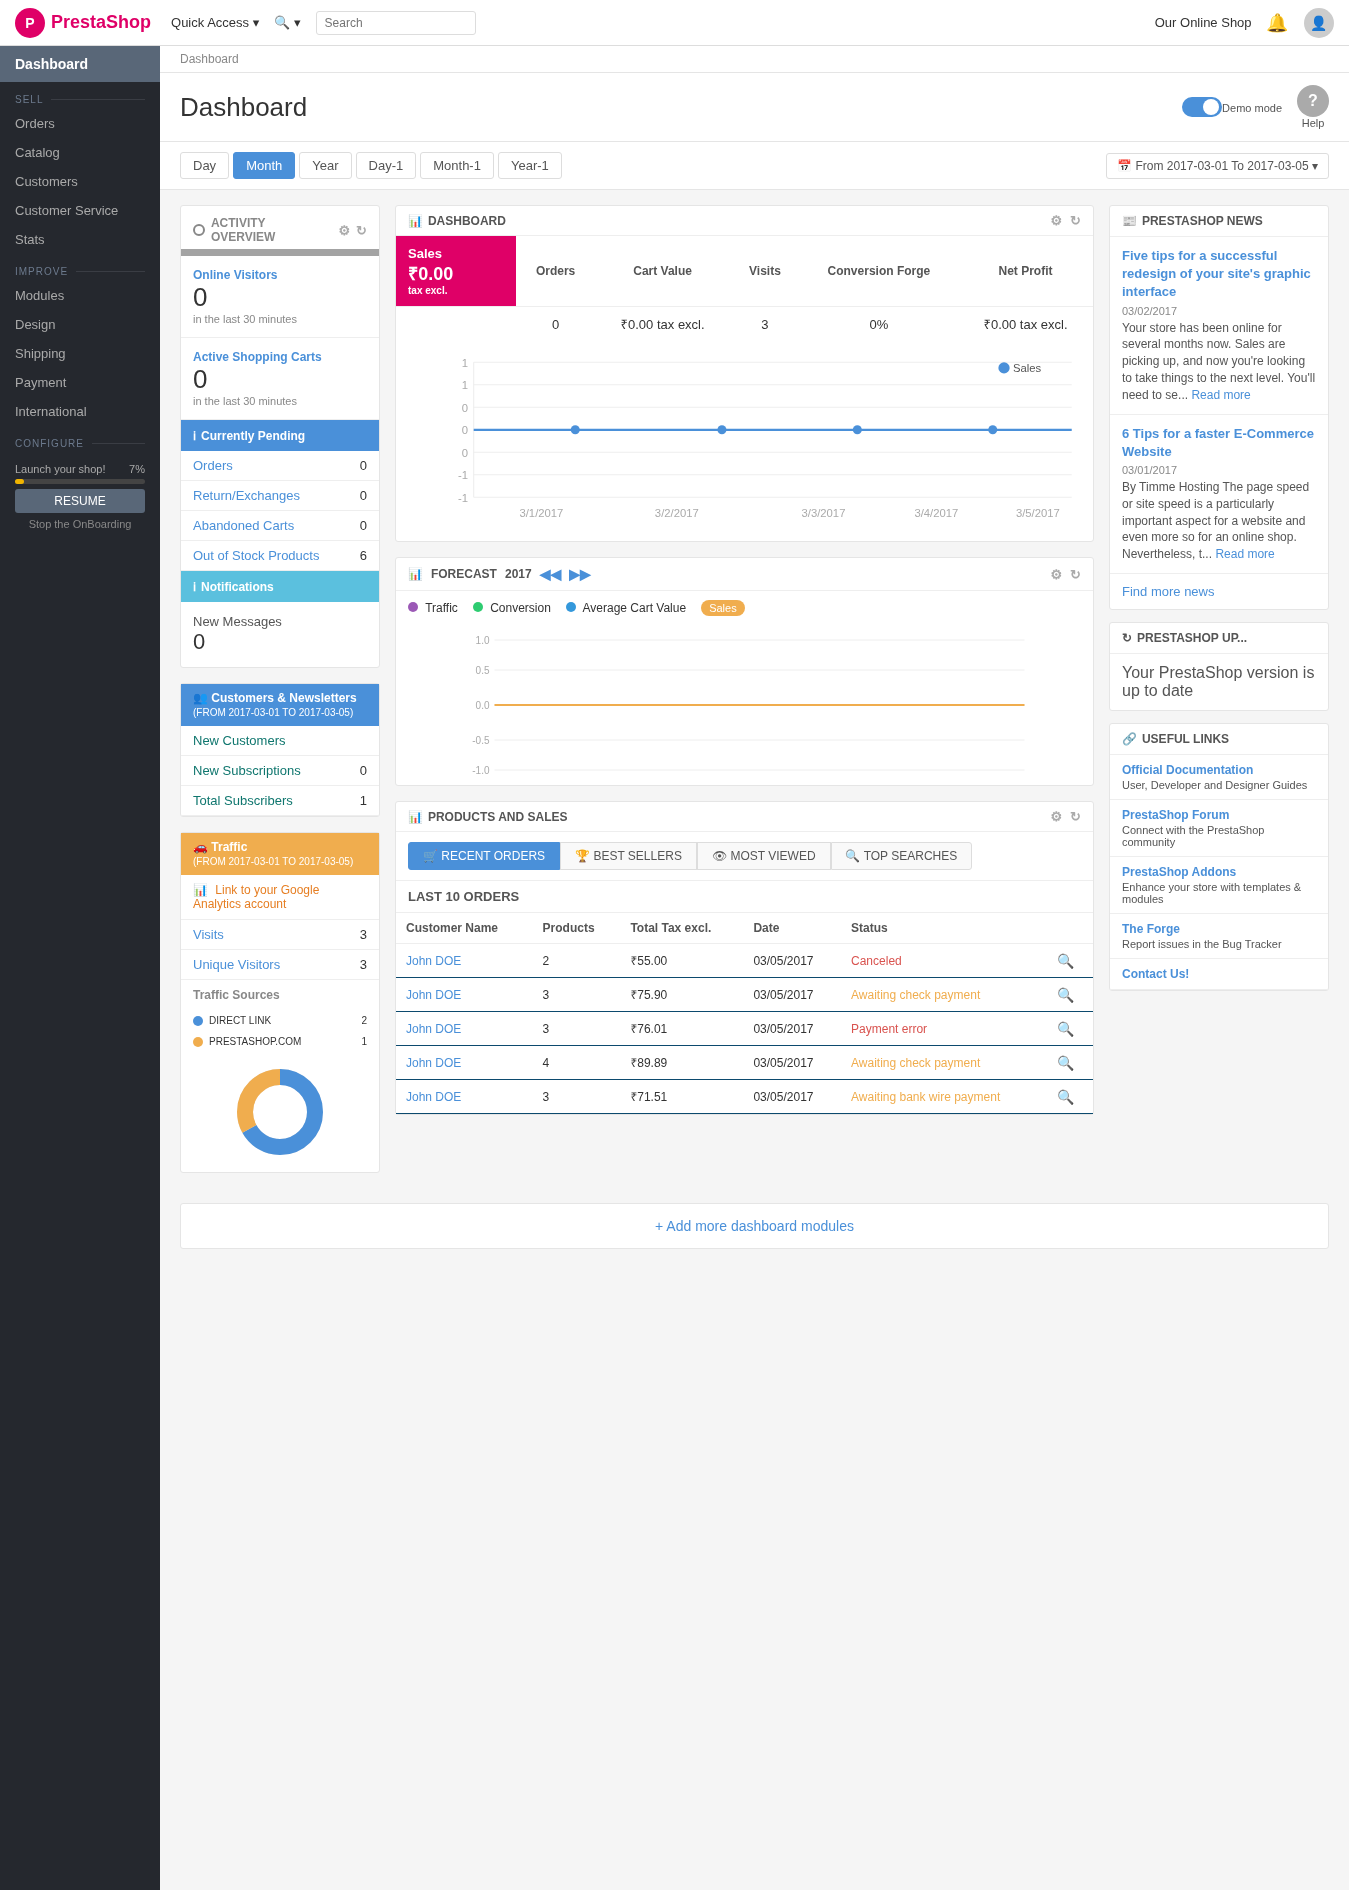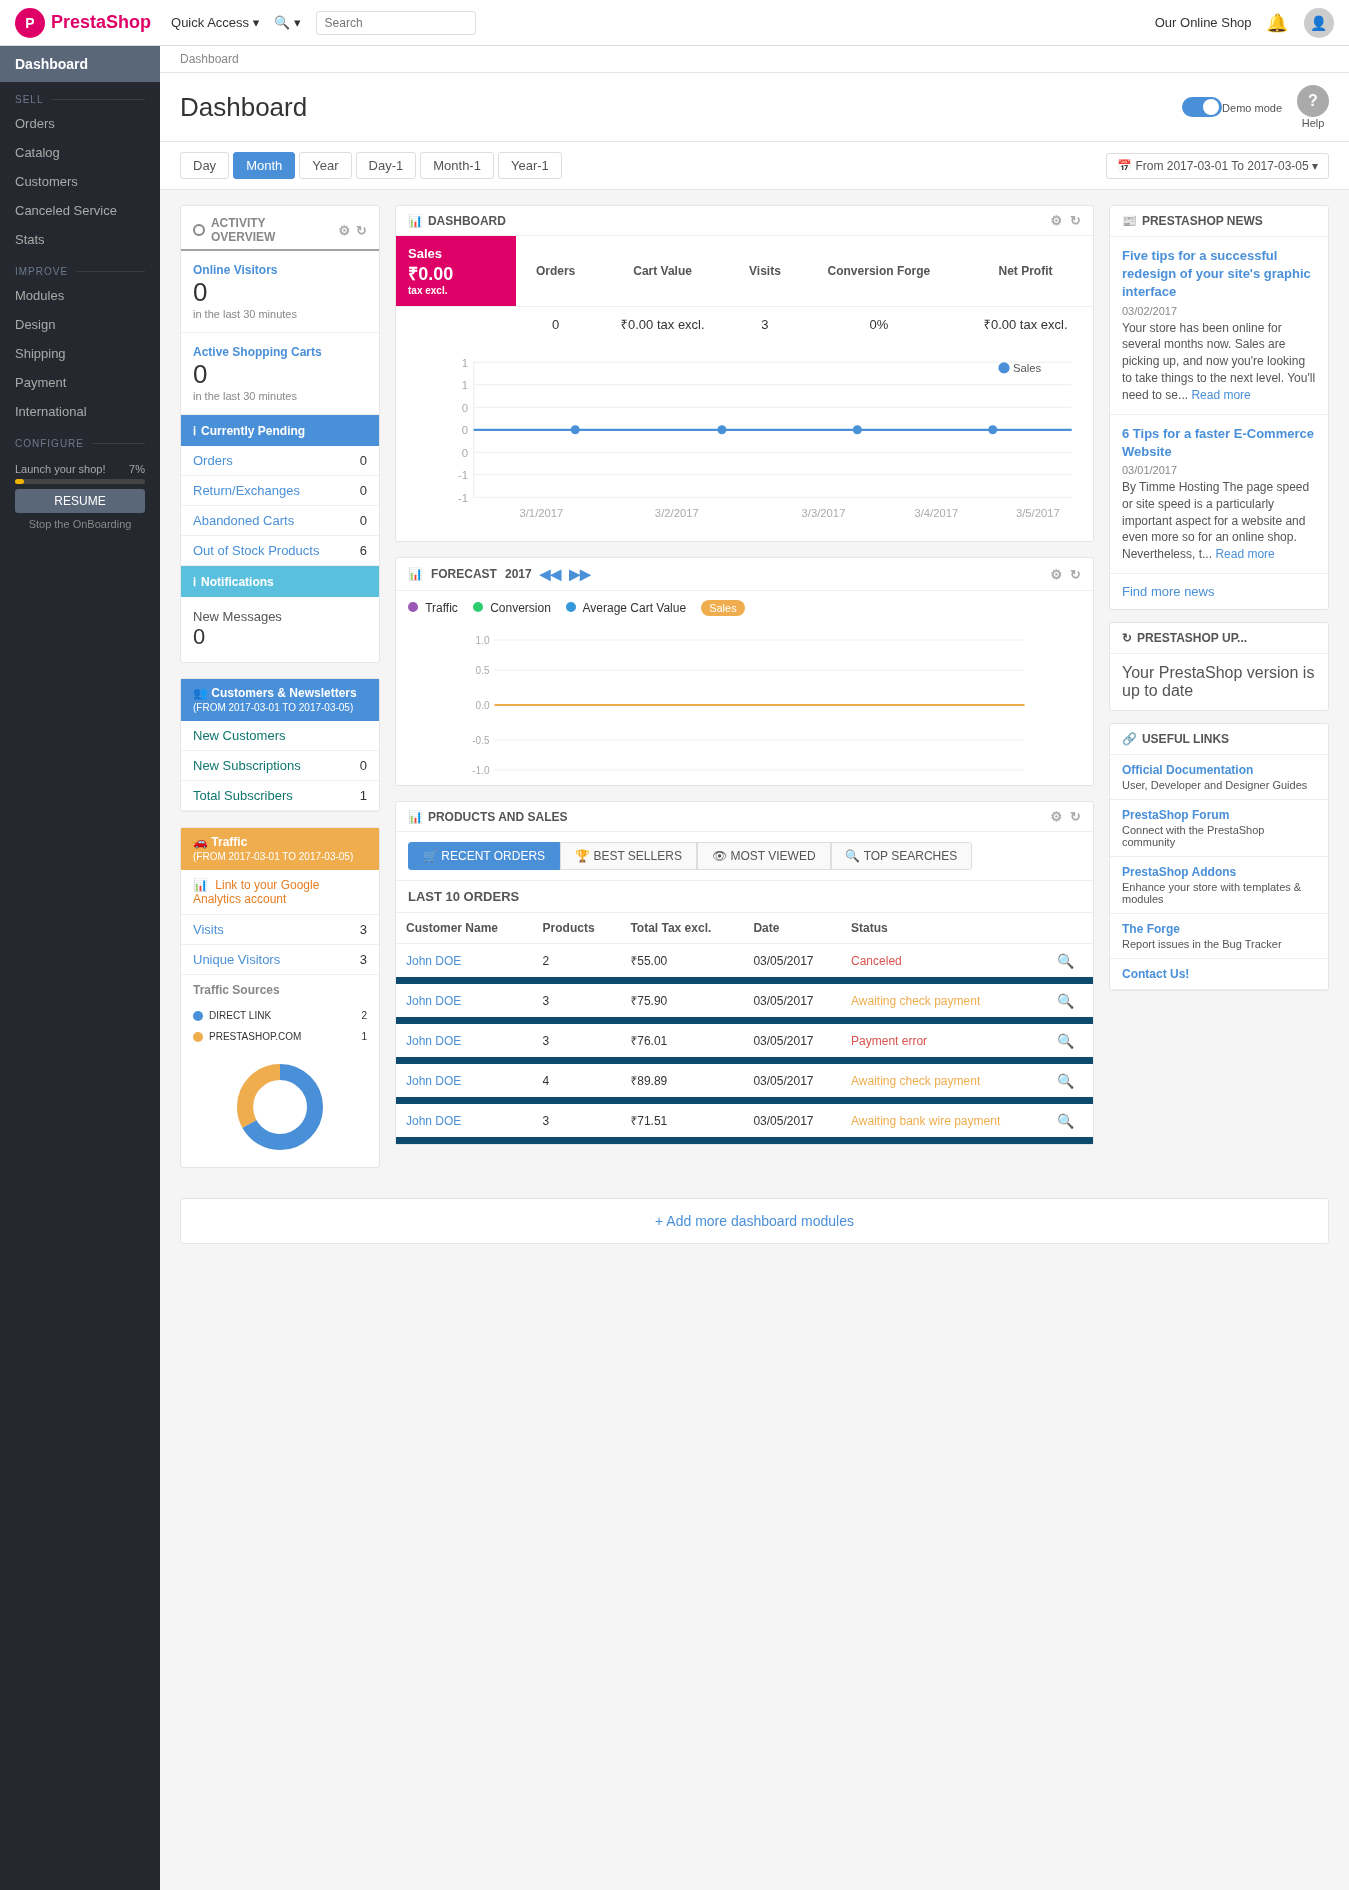--- a/index.html
+++ b/index.html
@@ -204,21 +204,21 @@
 
     
     .card {
       background: #fff;
       border: 1px solid #e5e5e5;
       border-radius: 3px;
       margin-bottom: 15px;
     }
 
     
-    .activity-title { color: #888; font-size: 12px; font-weight: bold; text-transform: uppercase; padding: 10px 12px 5px; border-bottom: 2px solid #a3a3a3; display: flex; align-items: center; gap: 6px; }
+    .activity-title { color: #888; font-size: 12px; font-weight: bold; text-transform: uppercase; padding: 10px 12px 5px; border-bottom: 7px solid #a3a3a3; display: flex; align-items: center; gap: 6px; }
 
     .stat-big { font-size: 26px; font-weight: 300; color: #333; }
     .stat-label { font-size: 12px; color: #4a90d9; font-weight: bold; }
     .stat-sublabel { font-size: 11px; color: #888; }
 
     .stat-section { padding: 12px; border-bottom: 1px solid #eee; }
 
     
     .pending-header {
       background: #4a90d9;
@@ -343,21 +343,21 @@
     .product-tab.active {
       background: #4a90d9;
       color: #fff;
       border-color: #4a90d9;
     }
     .product-tab:first-child { border-radius: 3px 0 0 3px; }
     .product-tab:last-child { border-radius: 0 3px 3px 0; }
 
     .orders-table { width: 100%; border-collapse: collapse; }
     .orders-table th { padding: 8px 10px; font-size: 12px; color: #555; font-weight: bold; border-bottom: 1px solid #eee; text-align: left; }
-    .orders-table td { padding: 8px 10px; font-size: 12px; border-bottom: 7px solid #0c4a6e; }
+    .orders-table td { padding: 8px 10px; font-size: 12px; border-bottom: 1px solid #0c4a6e; }
     .order-link { color: #4a90d9; cursor: pointer; }
     .order-status-canceled { color: #d9534f; }
     .order-status-awaiting { color: #f0ad4e; }
     .order-status-error { color: #d9534f; }
     .order-status-bank { color: #f0ad4e; }
     .search-icon-btn { color: #aaa; cursor: pointer; font-size: 14px; }
 
     
     .news-card { background: #fff; border: 1px solid #e5e5e5; border-radius: 3px; }
     .news-header { padding: 8px 12px; border-bottom: 1px solid #eee; font-size: 12px; font-weight: bold; color: #555; display: flex; align-items: center; gap: 5px; }
@@ -407,21 +407,21 @@
 </div>
 
 <div class="main-layout">
 
   <div class="sidebar">
     <div class="sidebar-active">Dashboard</div>
     <div class="sidebar-section-label">SELL</div>
     <div class="sidebar-item">Orders</div>
     <div class="sidebar-item">Catalog</div>
     <div class="sidebar-item">Customers</div>
-    <div class="sidebar-item">Canceled Service</div>
+    <div class="sidebar-item">Customer Service</div>
     <div class="sidebar-item">Stats</div>
     <div class="sidebar-section-label">IMPROVE</div>
     <div class="sidebar-item">Modules</div>
     <div class="sidebar-item">Design</div>
     <div class="sidebar-item">Shipping</div>
     <div class="sidebar-item">Payment</div>
     <div class="sidebar-item">International</div>
     <div class="sidebar-section-label">CONFIGURE</div>
     <div class="onboarding-area">
       <div style="display:flex;justify-content:space-between;align-items:center;">

